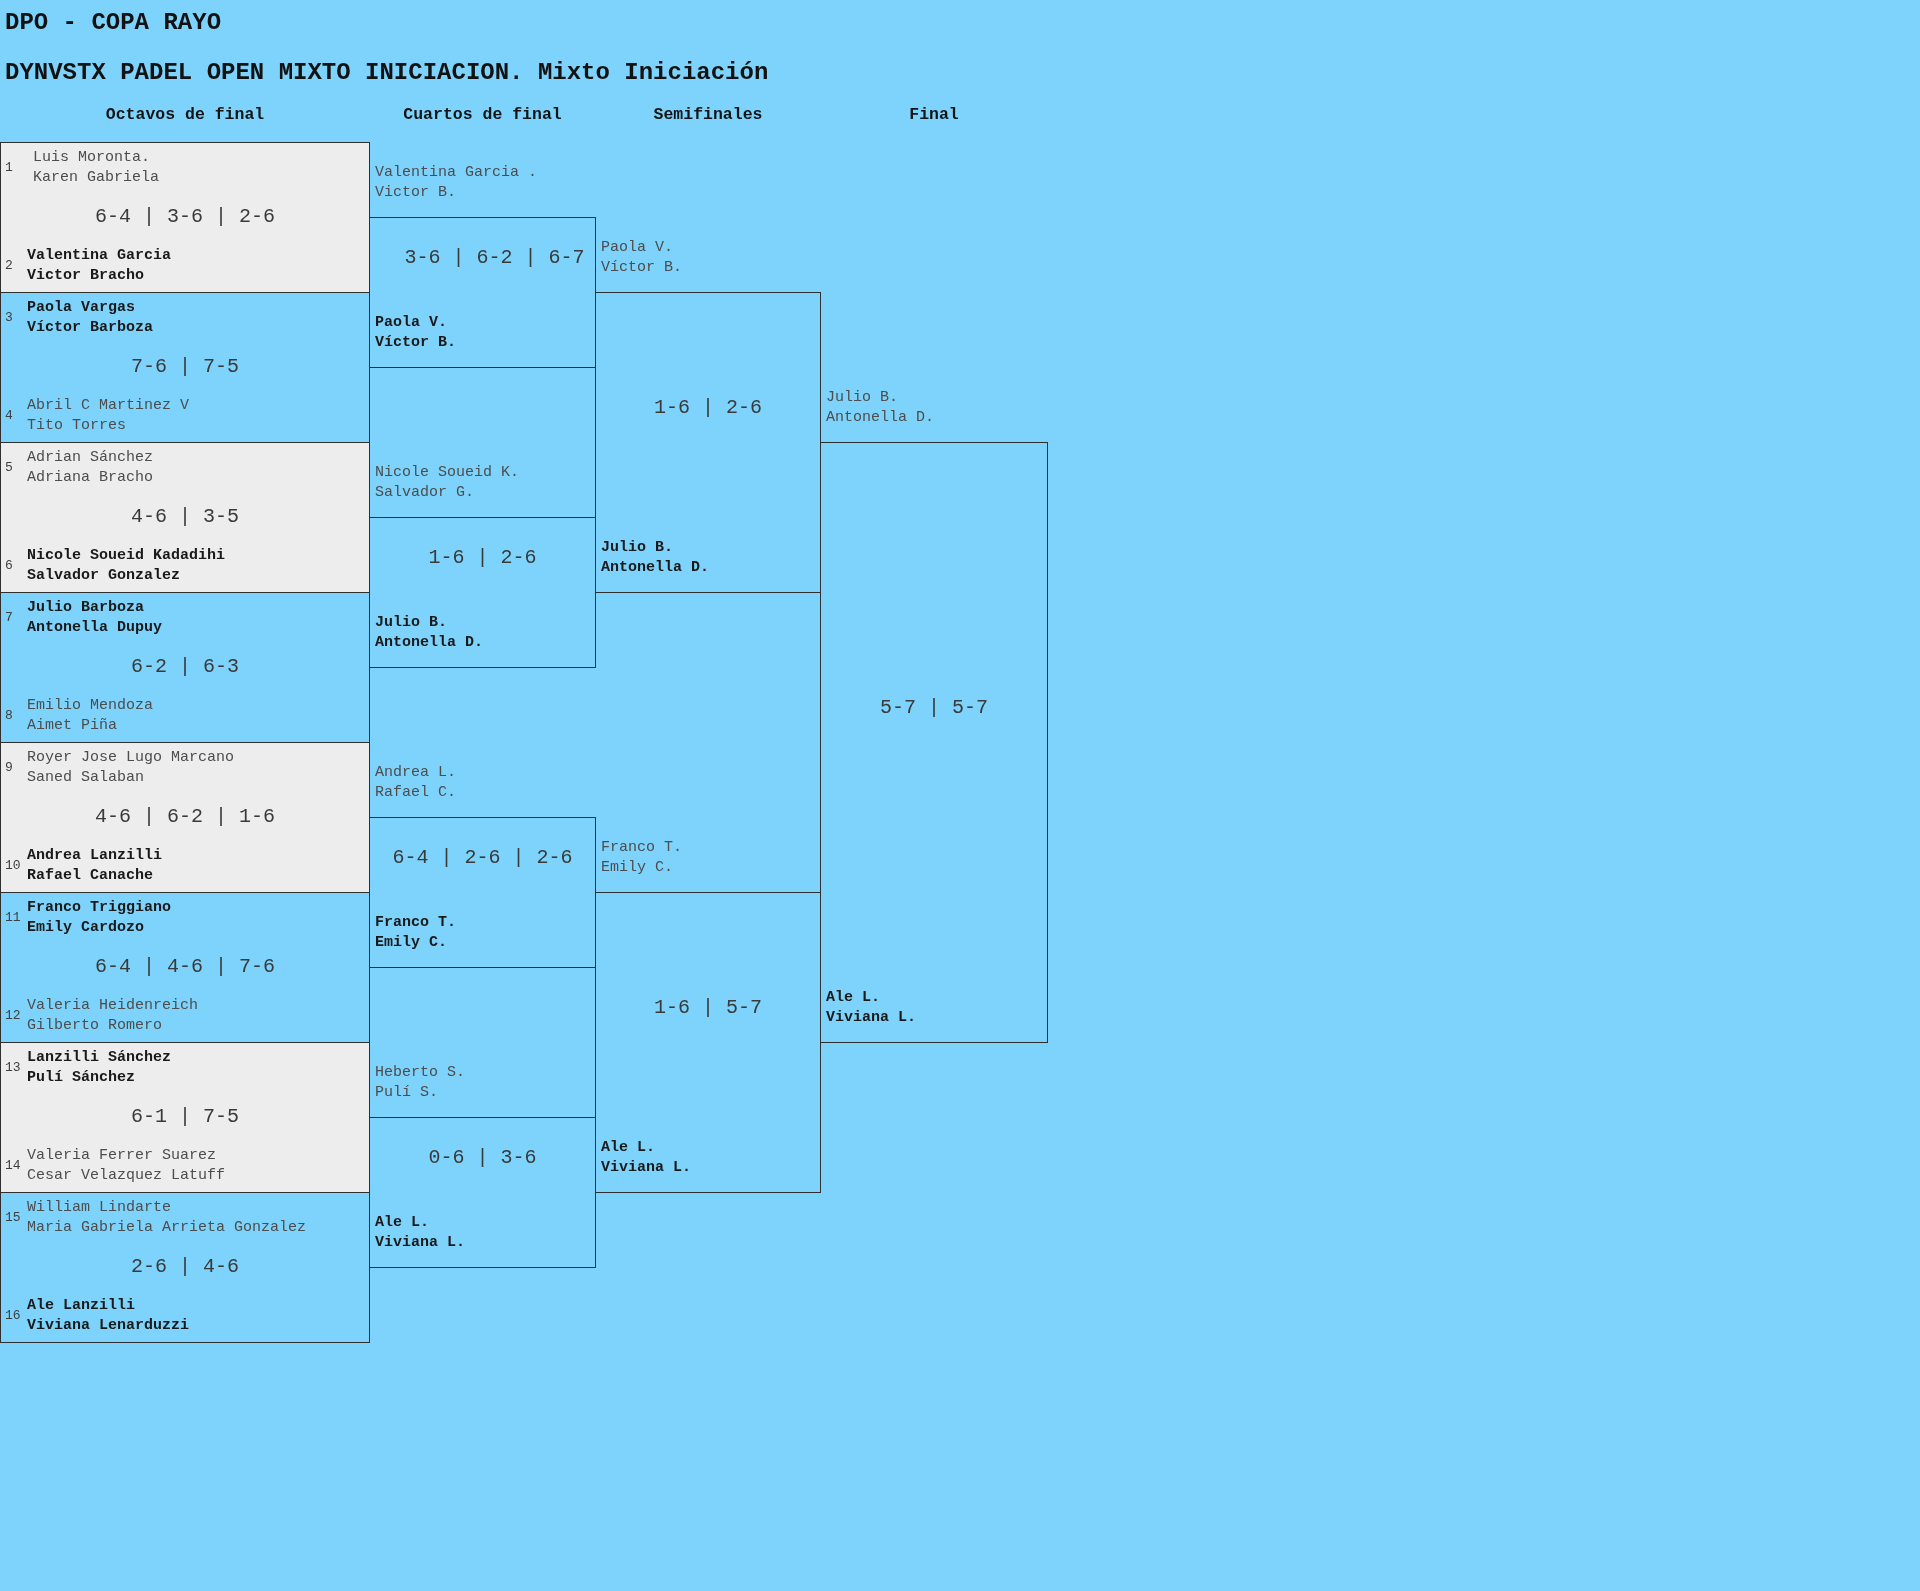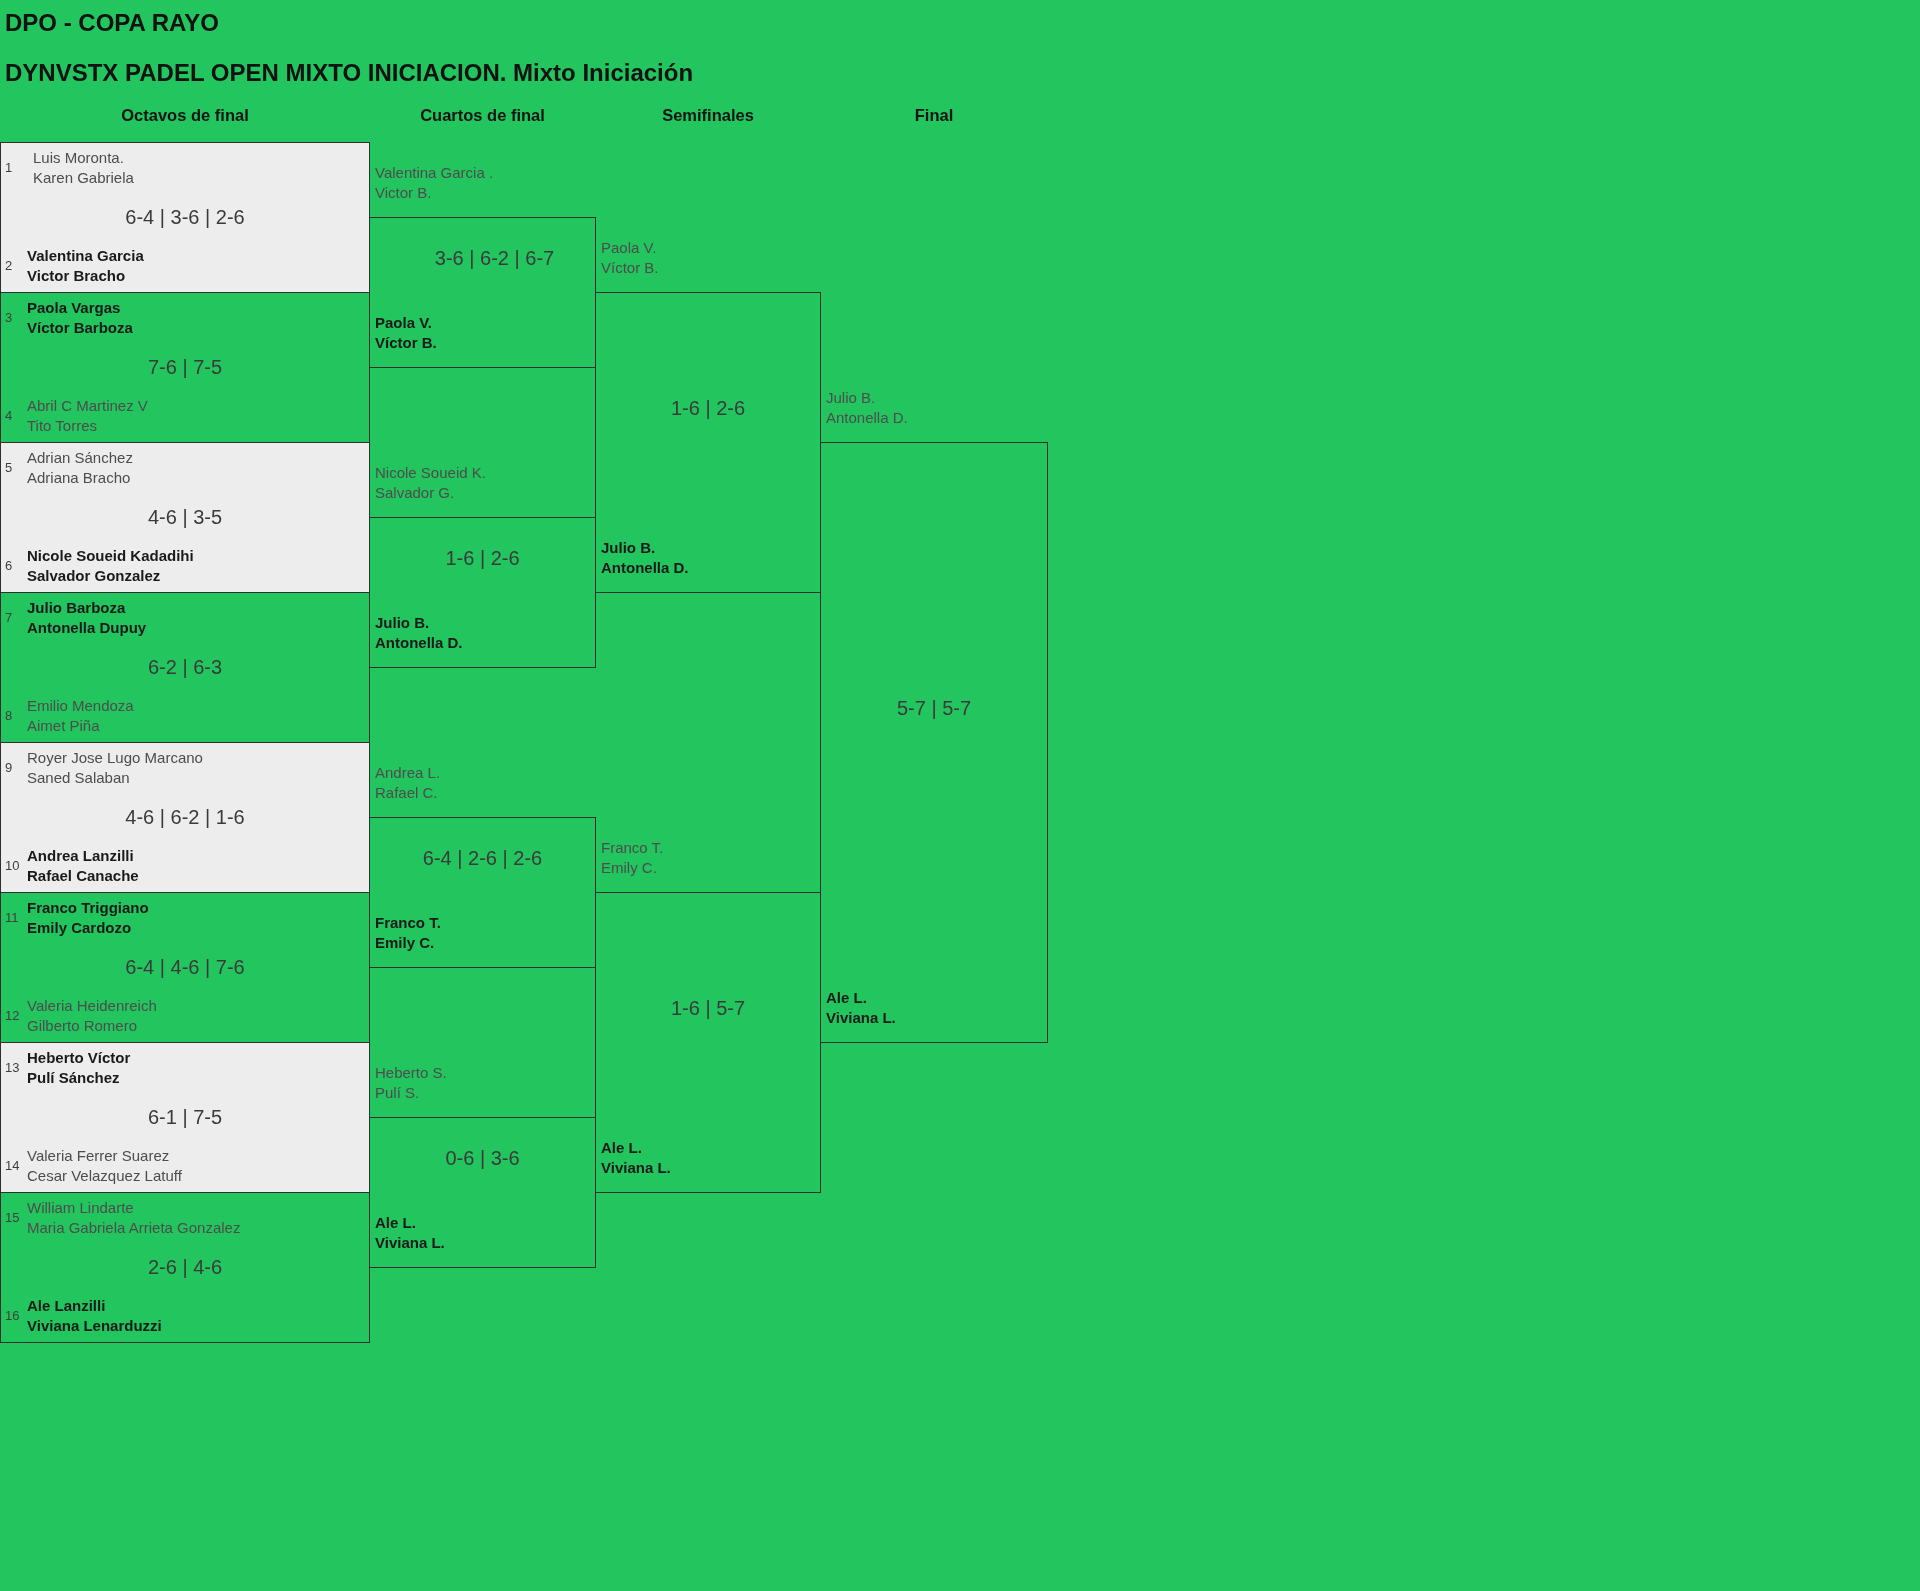--- a/index.html
+++ b/index.html
@@ -1,17 +1,17 @@
 <!DOCTYPE html>
 <html style="--shade: #ededed; --border: #2f2f2f; --winner: #1a1a1a; --loser: #4d4d4d; --score: #3a3a3a;"><head>
 <meta charset="utf-8">
 <style>
   html,body{margin:0;padding:0;background:#ffffff;}
-  .page{position:relative;width:1920px;height:1591px;background:#22c55e;overflow:hidden;
-        font-family:Liberation Sans, sans-serif;}
+  .page{position:relative;width:1920px;height:1591px;background:#7dd3fc;overflow:hidden;
+        font-family:Liberation Mono, monospace;}
   .title-line{position:absolute;left:5px;font-weight:600;color:#121212;font-size:24px;line-height:32px;white-space:nowrap;}
   .round-header{position:absolute;top:104px;text-align:center;font-size:16.5px;font-weight:600;color:#141414;line-height:22px;}
   .box{position:absolute;border:1px solid var(--border,#2f2f2f);box-sizing:border-box;background:transparent;}
   .box.shaded{background:var(--shade,#ededed);}
   .team{position:absolute;font-size:15px;line-height:20px;color:var(--loser,#4d4d4d);white-space:nowrap;}
   .team.winner{color:var(--winner,#1a1a1a);font-weight:bold;}
   .seed{position:absolute;font-size:13px;line-height:20px;color:#3f3f3f;width:20px;}
   .score{position:absolute;text-align:center;font-size:20px;line-height:20px;color:var(--score,#3a3a3a);white-space:nowrap;}
 </style>
 </head>
@@ -94,21 +94,21 @@
       </div>
       <div class="seed" style="left: 5px; top: 908px;">11</div>
       <div class="team" style="left: 27px; top: 996px;">
         <div>Valeria Heidenreich</div>
         <div>Gilberto Romero</div>
       </div>
       <div class="seed" style="left: 5px; top: 1006px;">12</div>
       <div class="score" style="left: 0px; width: 370px; top: 957px;">6-4 | 4-6 | 7-6</div>
       <div class="box shaded" style="left: 0px; top: 1042px; width: 370px; height: 151px;"></div>
       <div class="team winner" style="left: 27px; top: 1048px;">
-        <div>Heberto Víctor</div>
+        <div>Lanzilli Sánchez</div>
         <div>Pulí Sánchez</div>
       </div>
       <div class="seed" style="left: 5px; top: 1058px;">13</div>
       <div class="team" style="left: 27px; top: 1146px;">
         <div>Valeria Ferrer Suarez</div>
         <div>Cesar Velazquez Latuff</div>
       </div>
       <div class="seed" style="left: 5px; top: 1156px;">14</div>
       <div class="score" style="left: 0px; width: 370px; top: 1107px;">6-1 | 7-5</div>
       <div class="box" style="left: 0px; top: 1192px; width: 370px; height: 151px;"></div>

